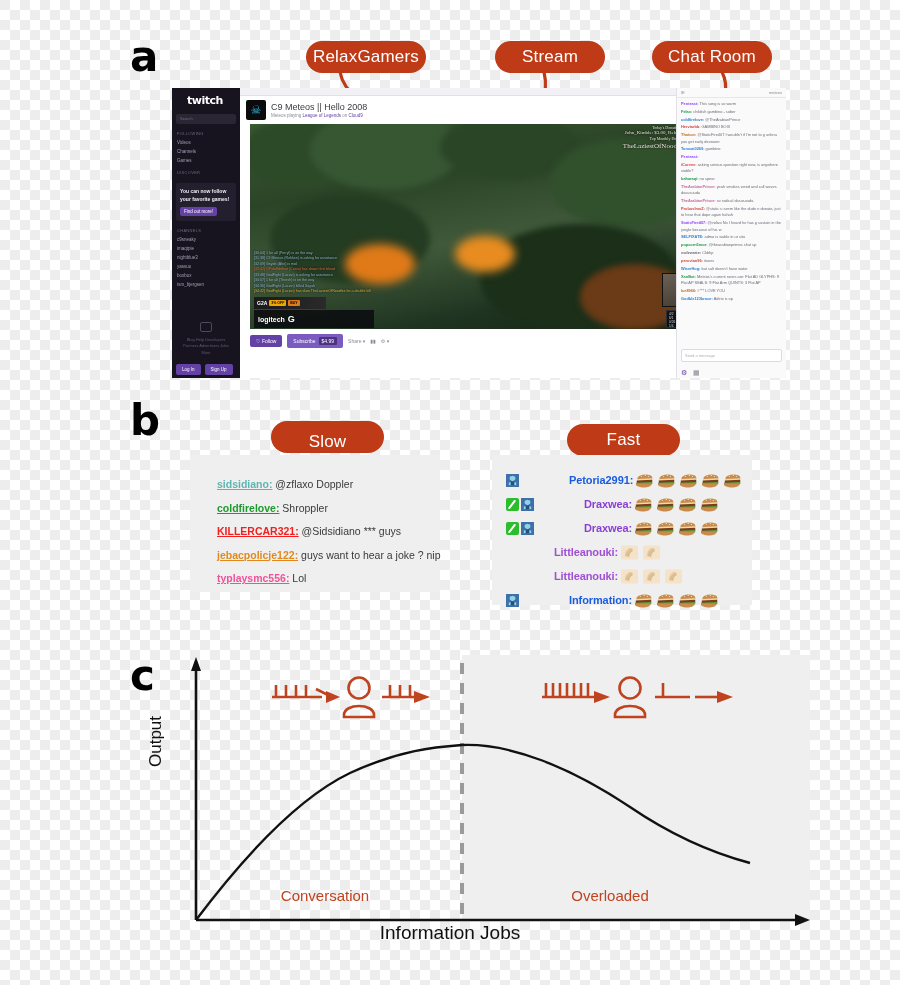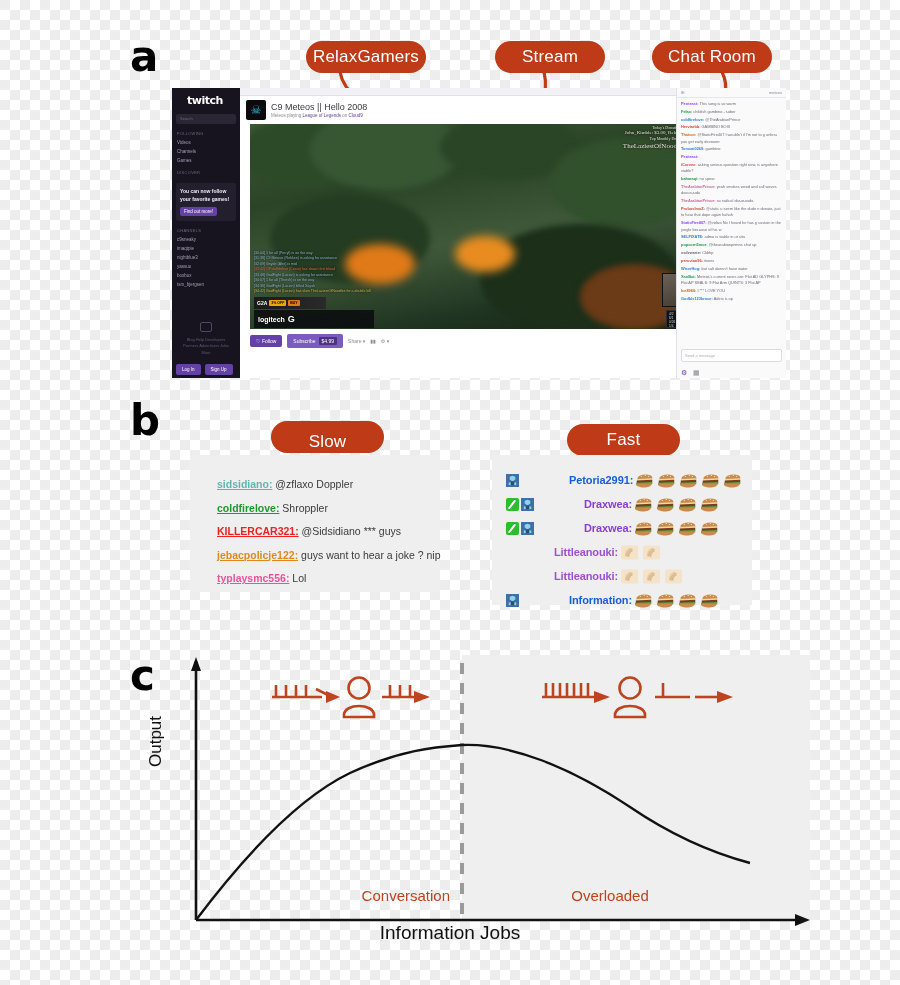--- a/index.html
+++ b/index.html
@@ -226,21 +226,21 @@
   .emote-burger, .emote-hand{
     width:19px; height:17px; display:inline-block; flex:none; margin-right:1px;
   }
 
   
   #panel-c{
     position:absolute; left:150px; top:655px; width:720px; height:300px;
   }
   #cap-conversation{
     position:absolute; left:200px; top:887px; font-size:15px; color:#c0431f;
-    font-family:"Liberation Sans", sans-serif; width:250px; text-align:right;
+    font-family:"Liberation Sans", sans-serif; width:250px; text-align:center;
   }
   #cap-overloaded{
     position:absolute; left:500px; top:887px; font-size:15px; color:#c0431f;
     font-family:"Liberation Sans", sans-serif; width:220px; text-align:center;
   }
   #lbl-output{
     position:absolute; left:146px; top:767px; font-size:17px; color:#111;
     transform:rotate(-90deg); transform-origin:left top; white-space:nowrap;
     font-family:"Liberation Sans", sans-serif;
   }

